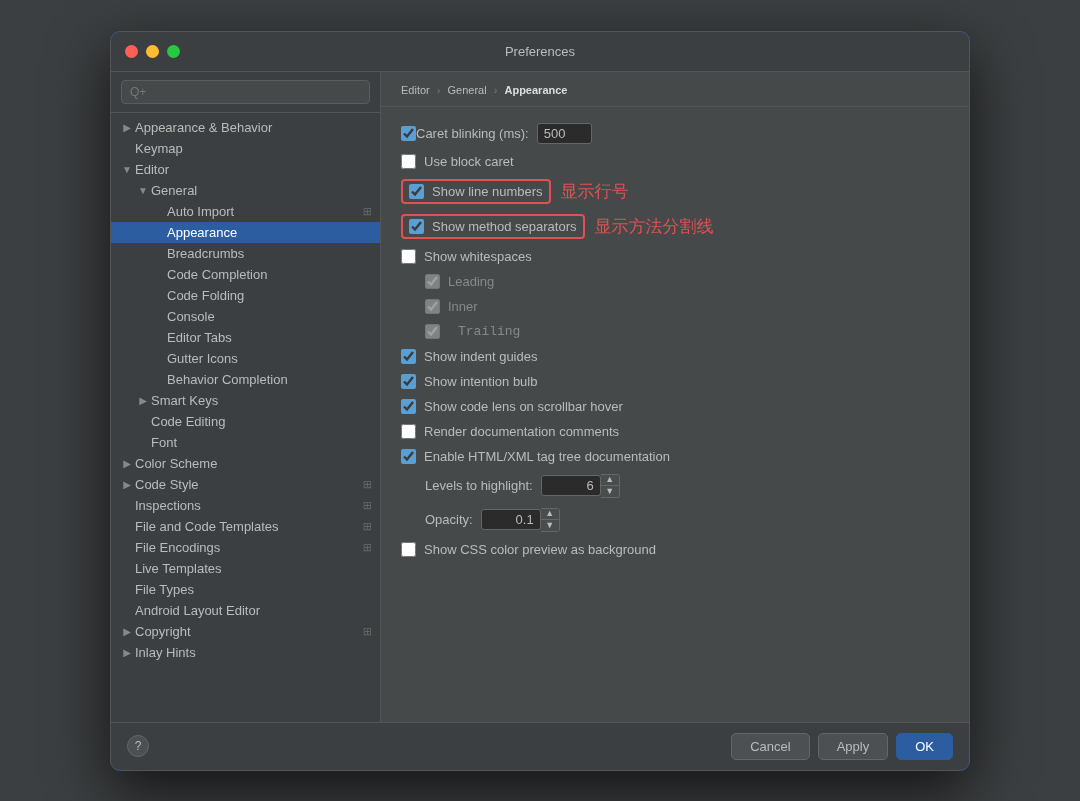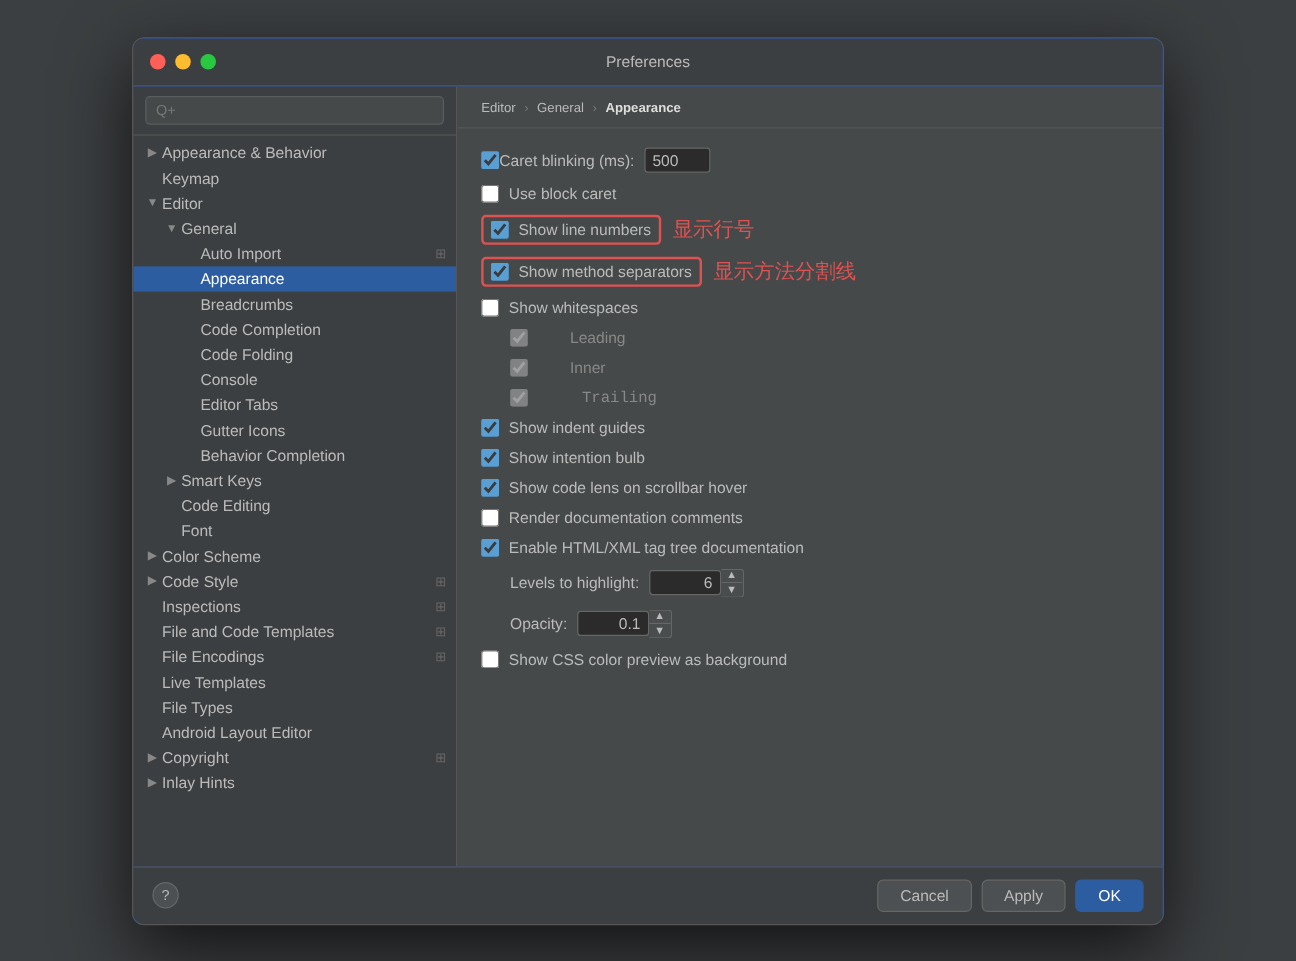--- a/index.html
+++ b/index.html
@@ -174,21 +174,20 @@
       font-size: 13px;
       padding: 2px 6px;
       width: 60px;
       outline: none;
     }
     .indent-group {
       margin-left: 24px;
     }
     .indent-group .setting-row {
       color: #888;
-      gap: 27px;
     }
     .indent-group label { color: #888; }
     .indent-group input[type="checkbox"] { opacity: 0.6; }
     .highlighted-row {
       border: 2px solid #e05252;
       border-radius: 4px;
       padding: 3px 6px;
       display: inline-flex;
       align-items: center;
       gap: 8px;

